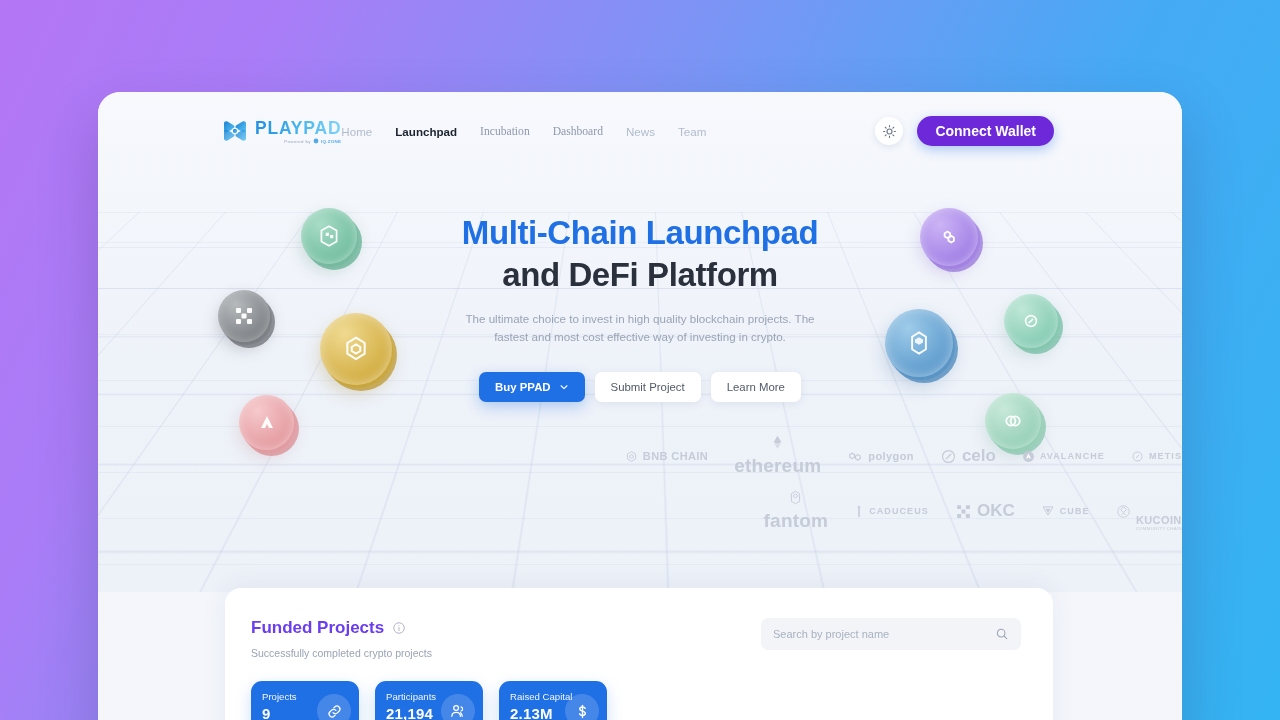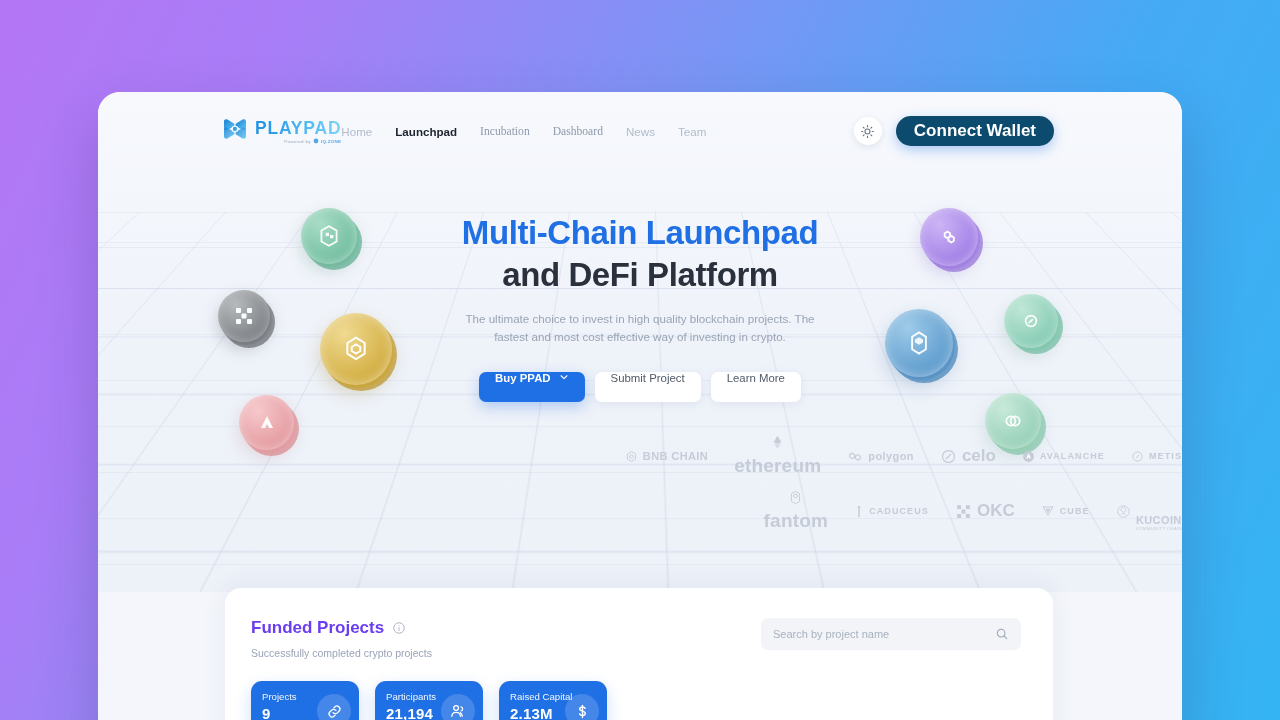--- a/index.html
+++ b/index.html
@@ -36,21 +36,21 @@
   .grid-flat{
     position:absolute; left:0; top:150px; width:100%; height:350px;
     background-image:repeating-linear-gradient(to bottom, rgba(150,168,205,.10) 0 1px, transparent 1px 46px);
   }
 
   
   .header{
     position:absolute; left:0; top:0; width:100%; height:78px;
     display:flex; align-items:center; padding:0 30px 0 26px; z-index:20;
   }
-  .logo{ display:flex; gap:7px; margin-left:98px; }
+  .logo{ display:flex; align-items:center; gap:7px; margin-left:98px; }
   .logo-mark{ width:26px; height:22px; flex:0 0 auto; }
   .logo-txt{ display:flex; flex-direction:column; }
   .logo-word{
     font-size:17.5px; font-weight:700; letter-spacing:.8px;
     background:linear-gradient(90deg,#1f8fe0,#4ab7f0 55%,#7fd2f7);
     -webkit-background-clip:text; background-clip:text; color:transparent;
   }
   .logo-sub{
     font-size:4.4px; color:#9aa6bd; letter-spacing:.35px;
     align-self:flex-end; margin-top:-1px; display:flex; align-items:center; gap:2px;
@@ -65,38 +65,38 @@
   .nav a.near{ color:#8e99ab;font-family:Liberation Serif, serif; }
 
   .header-right{ margin-left:auto; display:flex; align-items:center; gap:14px; margin-right:98px; }
   .theme-btn{
     width:28px; height:28px; border-radius:50%; background:#fff;
     display:flex; align-items:center; justify-content:center;
     box-shadow:0 2px 7px rgba(60,80,130,.12); cursor:pointer;
   }
   .connect-btn{
     height:30px; padding:4px 18px; border-radius:16px; border:none;
-    background:#0c4a6e; color:#fff; font-size:17px; font-weight:700;
+    background:#6d28d9; color:#fff; font-size:14px; font-weight:700;
     font-family:inherit; cursor:pointer; white-space:nowrap;
     box-shadow:0 4px 12px rgba(31,111,229,.34);
   }
 
   
   .hero-inner{ position:relative; z-index:10; text-align:center; padding-top:120px; }
   .h1{ font-size:33px; font-weight:700; letter-spacing:-.4px; line-height:1.28; }
   .h1 .blue{ color:#1f6fe5; }
   .h1 .dark{ color:#2b313c; }
   .lead{
     margin-top:14px; font-size:11.6px; color:#9aa4b5; line-height:1.55;
     width:372px; margin-left:auto; margin-right:auto;
   }
   .cta-row{ margin-top:26px; display:flex; justify-content:center; gap:10px; }
   .btn{
     height:30px; border-radius:7px; border:none; font-family:inherit;
-    font-size:11.4px; cursor:pointer; display:inline-flex; align-items:flex-start;
+    font-size:11.4px; cursor:pointer; display:inline-flex; align-items:center;
     gap:8px; padding:0 16px; white-space:nowrap;
   }
   .btn-primary{ background:#1f6fe5; color:#fff; font-weight:700; box-shadow:0 5px 14px rgba(31,111,229,.3); }
   .btn-ghost{ background:#fff; color:#4a5costom; color:#4c5costom; }
   .btn-ghost{ background:#fff; color:#515a69; box-shadow:0 2px 8px rgba(80,100,150,.10); }
 
   
   .partners{ position:relative; z-index:10; margin-top:33px; }
   .prow{ display:flex; justify-content:flex-end; align-items:center; gap:26px; }
   .prow + .prow{ margin-top:13px; }

